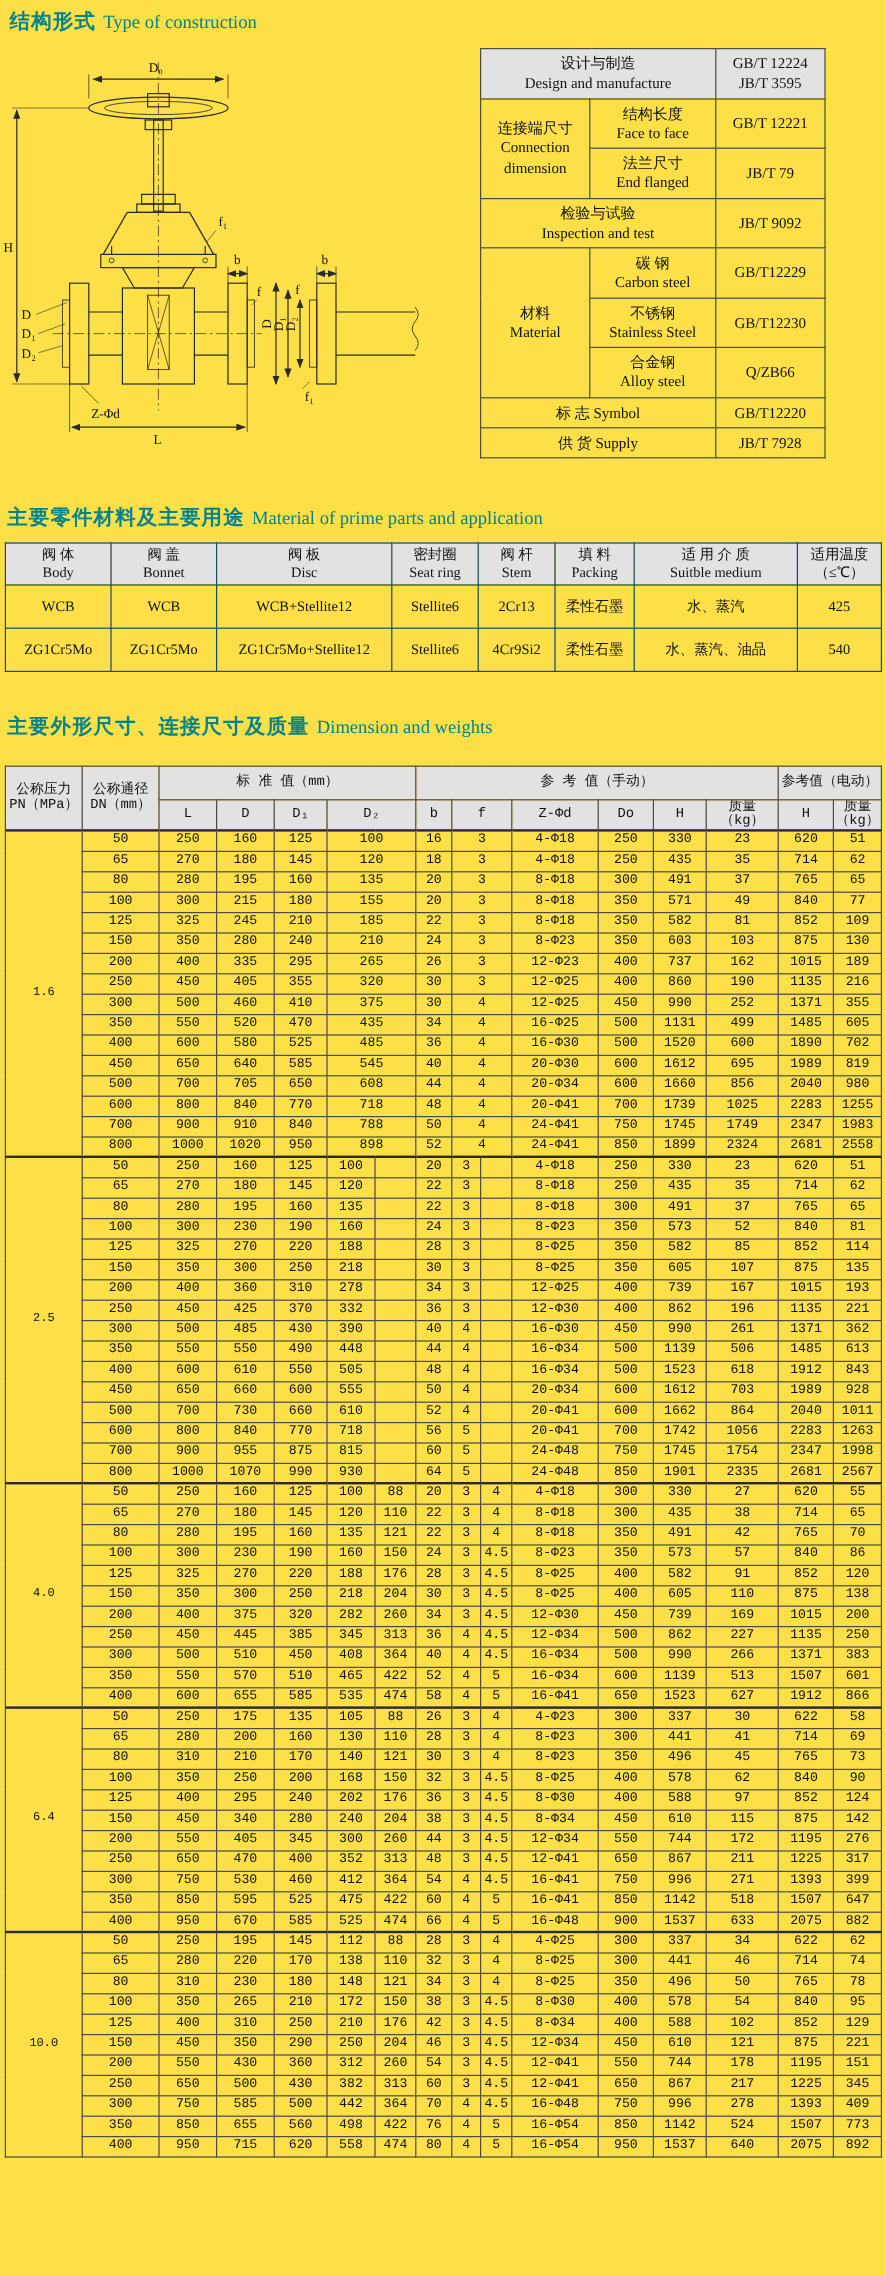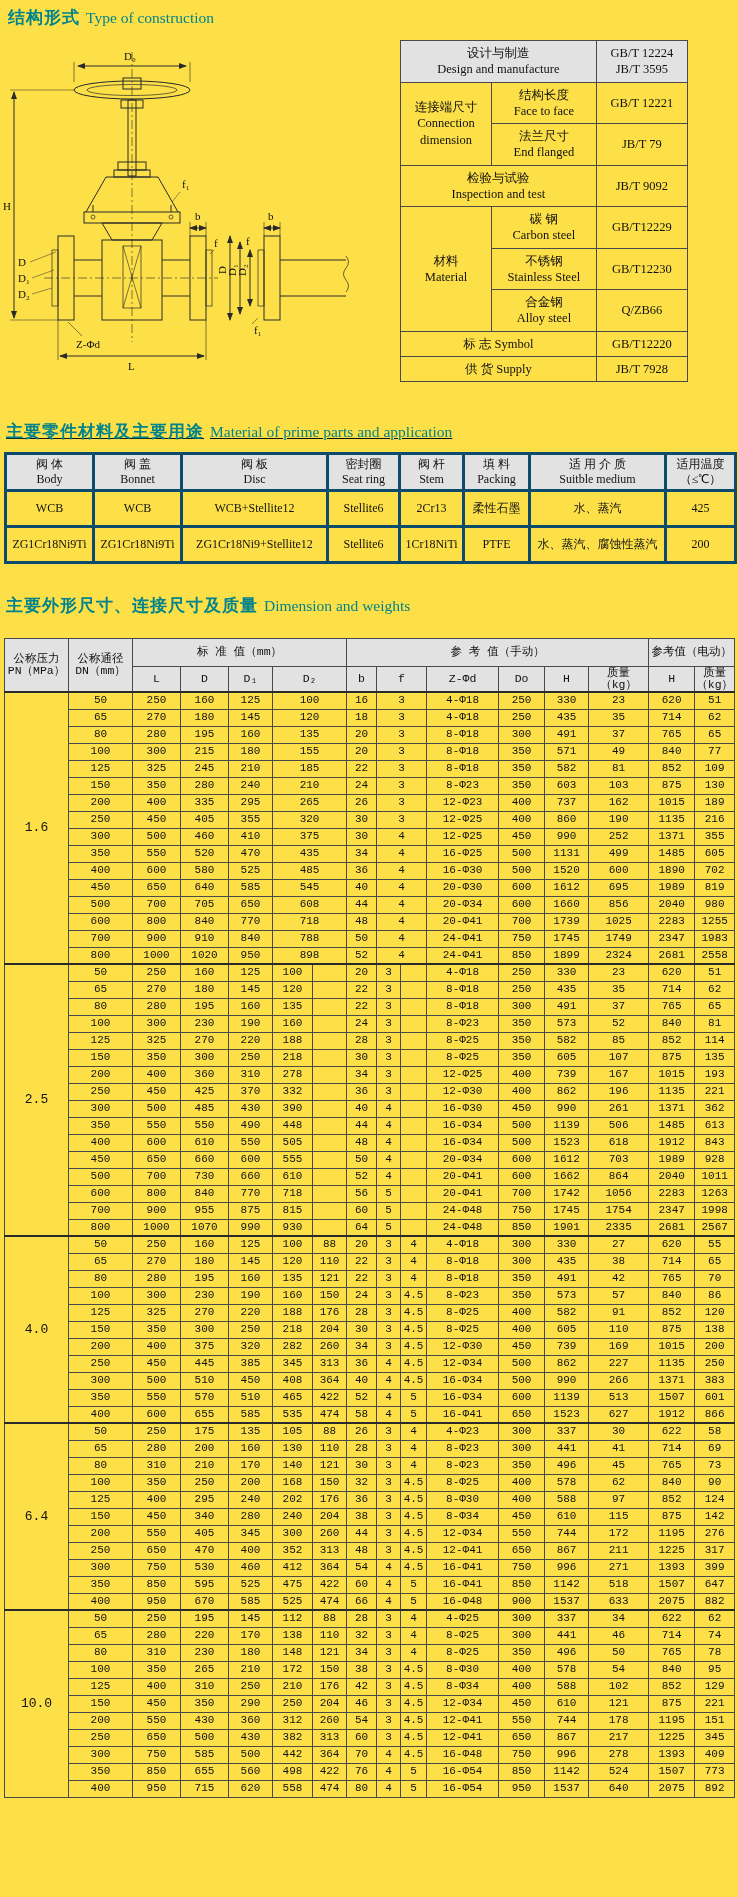--- a/index.html
+++ b/index.html
@@ -13,33 +13,33 @@
   table { border-collapse: collapse; }
 
   
   .standards { position: absolute; left: 400px; top: 40px; width: 288px; border: 1.5px solid #3a3a3a; }
   .standards td { border: 1px solid #4a4a4a; text-align: center; vertical-align: middle;
                   font-size: 12.5px; line-height: 1.3; padding: 4px 2px; }
   .standards tr.gray td { background: #e2e2e2; }
 
   
   .materials { position: absolute; left: 4px; top: 452px; width: 730px; table-layout: fixed; border: 1.5px solid #3a3a3a; }
-  .materials td { border: 3px solid #0c4a6e; text-align: center; vertical-align: middle;
+  .materials td { border: 1px solid #0c4a6e; text-align: center; vertical-align: middle;
                   font-size: 12px; line-height: 1.25; padding: 2px 1px; overflow: hidden; }
   .materials thead td { background: #e2e2e2; }
   .materials tbody td { height: 36px; }
 
   
   .dims { position: absolute; left: 4px; top: 638px; width: 730px; table-layout: fixed; border: 1.5px solid #3a3a3a; font-family: Liberation Mono, monospace; }
   .dims td { border: 1px solid #4a4a4a; text-align: center; vertical-align: middle;
              font-size: 11px; line-height: 1.05; height: 17px; padding: 0 1px; overflow: hidden; }
   .dims thead td { background: #e2e2e2; font-size: 11.5px; height: 20px; }
   .dims thead tr:first-child td { height: 28px; }
   .dims tr.block-start td { border-top: 2px solid #2a2a2a; }
-  .dims td.pn-cell { font-size: 13px; }
+  .dims td.pn-cell { font-size: 10px; }
 
   
   .drawing { position: absolute; left: 2px; top: 26px; }
   .drawing text { font-family: "Liberation Serif", serif; font-size: 11px; fill: #111; stroke: none; }
 </style>
 </head>
 <body>
 
 <div class="page">
 
@@ -240,21 +240,21 @@
           <td colspan="2">
             <div>供    货 Supply</div>
           </td>
           <td>
             <div>JB/T 7928</div>
           </td>
         </tr>
       </tbody>
     </table>
 
-  <div class="sec-title" style="left:6px; top:420px;text-decoration:underline;">
+  <div class="sec-title" style="left:6px; top:420px;">
     <span class="zh">主要零件材料及主要用途</span><span class="en">Material of prime parts and application</span>
   </div>
   <table class="materials">
     <colgroup>
       <col style="width:88px">
         <col style="width:88px">
         <col style="width:146px">
         <col style="width:72px">
       <col style="width:64px">
         <col style="width:66px">
@@ -302,28 +302,28 @@
           <td>WCB</td>
           <td>WCB</td>
           <td>WCB+Stellite12</td>
           <td>Stellite6</td>
           <td>2Cr13</td>
           <td>柔性石墨</td>
           <td>水、蒸汽</td>
           <td>425</td>
         </tr>
         <tr>
-          <td>ZG1Cr18Ni9Ti</td>
-          <td>ZG1Cr18Ni9Ti</td>
-          <td>ZG1Cr18Ni9+Stellite12</td>
+          <td>ZG1Cr5Mo</td>
+          <td>ZG1Cr5Mo</td>
+          <td>ZG1Cr5Mo+Stellite12</td>
           <td>Stellite6</td>
-          <td>1Cr18NiTi</td>
-          <td>PTFE</td>
-          <td>水、蒸汽、腐蚀性蒸汽</td>
-          <td>200</td>
+          <td>4Cr9Si2</td>
+          <td>柔性石墨</td>
+          <td>水、蒸汽、油品</td>
+          <td>540</td>
         </tr>
       </tbody>
   </table>
 
   <div class="sec-title" style="left:6px; top:594px;">
     <span class="zh">主要外形尺寸、连接尺寸及质量</span><span class="en">Dimension and weights</span>
   </div>
   <table class="dims">
     <colgroup>
       <col style="width:64px">

